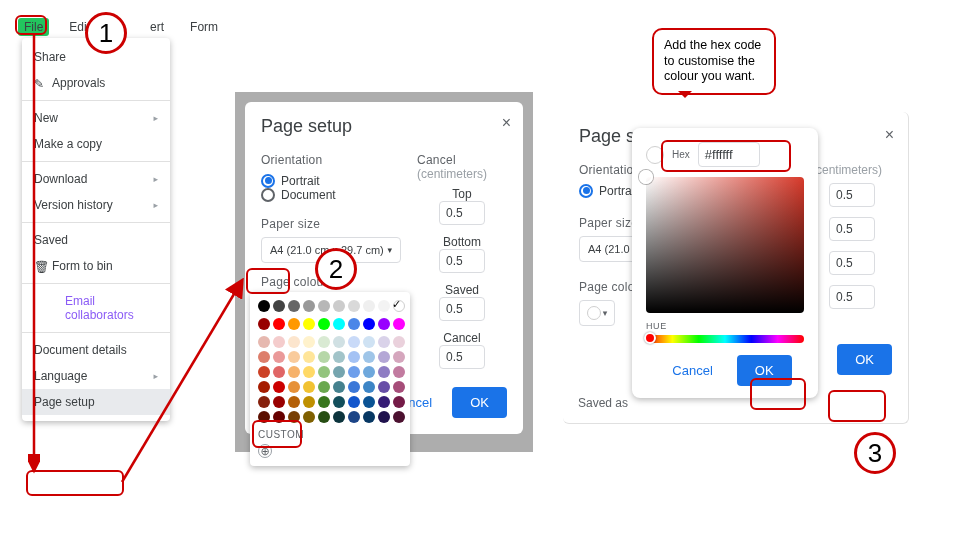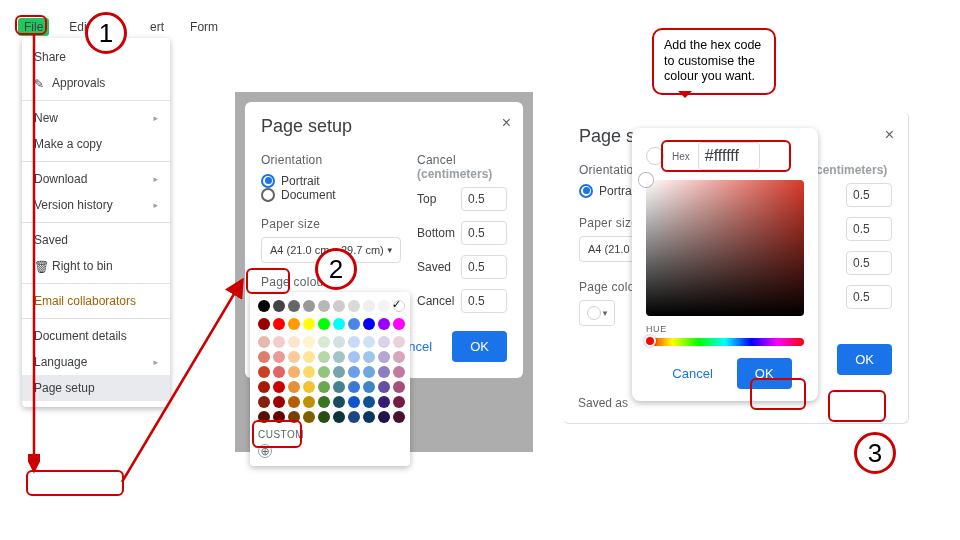--- a/index.html
+++ b/index.html
@@ -2,75 +2,75 @@
 <html><head>
 <meta charset="utf-8">
 <style>
   * { box-sizing: border-box; font-family: Arial, Helvetica, sans-serif; }
   body { margin: 0; width: 960px; height: 540px; background: #fff; position: relative; overflow: hidden; font-size: 12px; color: #3c4043; }
 
   
   .circle-num { position:absolute; width:42px; height:42px; border:3px solid #cc0000; border-radius:50%; display:flex; align-items:center; justify-content:center; font-size:26px; font-weight:400; color:#000; background:#fff; z-index:50;}
   .red-box { position:absolute; border:2.5px solid #cc0000; border-radius:6px; z-index:40;}
   .grey-hdr { color:#5f6368; font-weight:500; letter-spacing:.25px; }
-  .grey-sub { color:#9aa0a6; font-weight:700; }
+  .grey-sub { color:#9aa0a6; font-weight:400; }
   .shadow { box-shadow:0 2px 6px rgba(0,0,0,.28); }
   .btn-primary { background:#1a73e8; color:#fff; border:none; border-radius:4px; padding:8px 18px; font-size:13px; font-weight:500; }
   .btn-link { background:none; border:none; color:#1a73e8; font-size:13px; font-weight:500; padding:8px 14px; }
   .input { border:1px solid #dadce0; border-radius:4px; padding:4px 6px; font-size:12px; width:46px; background:#fff; text-align:left;}
   .radio { display:inline-flex; align-items:center; gap:6px; margin-right:14px; font-size:12px; }
   .radio .dot { width:14px; height:14px; border-radius:50%; border:2px solid #5f6368; display:inline-flex; align-items:center; justify-content:center; }
   .radio.checked .dot { border-color:#1a73e8; }
   .radio.checked .dot::after { content:""; width:7px; height:7px; border-radius:50%; background:#1a73e8; }
 
   
   #menubar { position:absolute; left:18px; top:18px; display:flex; gap:14px; font-size:12px; color:#3c4043;}
   #menubar .item { padding:2px 6px; border-radius:3px; }
   #menubar .active { background:#22c55e;text-align:center; }
   #fileDropdown { position:absolute; left:22px; top:38px; width:148px; background:#fff; padding:6px 0; border-radius:4px;}
   #fileDropdown .row { display:flex; align-items:center; justify-content:space-between; padding:6px 12px; font-size:12px; color:#3c4043; }
   #fileDropdown .row.highlight { background:#e8eaed; }
   #fileDropdown .row .arrow { color:#9aa0a6; font-size:9px; }
   #fileDropdown .row .sc { color:#9aa0a6; font-size:11px; letter-spacing:.3px;}
-  #fileDropdown .row.disabled { color:#a16207; }
+  #fileDropdown .row.disabled { color:#8b5cf6;margin-left:31px; }
   #fileDropdown hr { border:none; border-top:1px solid #e0e0e0; margin:4px 0; }
   .mini-icon { width:12px; height:12px; display:inline-block; }
 
   
   #panel2 { position:absolute; left:235px; top:92px; width:298px; height:360px; background:#adadad; }
   #pageSetup2 { position:absolute; left:10px; top:10px; right:10px; background:#fff; border-radius:6px; padding:14px 16px 16px 16px; }
   .close-x { position:absolute; right:12px; top:12px; color:#5f6368; font-size:16px; font-weight:300;}
   .dlg-title { font-size:18px; color:#3c4043; margin:0 0 10px 0;}
   .flexrow { display:flex; justify-content:space-between; gap:16px;}
   .leftcol { flex:1; }
   .rightcol { width:120px; }
   .field-label { font-size:12px; font-weight:500; margin:6px 0 6px 0;}
   .paper-select { border:1px solid #dadce0; border-radius:4px; padding:6px 8px; font-size:11px; width:140px; background:#fff; display:inline-flex; align-items:center; justify-content:space-between;}
-  .marginrow { display:flex; align-items:center; justify-content:space-between; margin-bottom:10px;}
+  .marginrow { display:flex; align-items:center; justify-content:space-between; margin-bottom:10px;flex-direction:column;}
   .colour-btn { border:1px solid #dadce0; border-radius:4px; width:36px; height:26px; display:inline-flex; align-items:center; justify-content:center; background:#fff;}
   .colour-btn .swatch { width:14px; height:14px; border-radius:50%; background:#fff; border:1px solid #cfcfcf; margin-right:2px;}
   .colour-btn .caret { font-size:9px; color:#5f6368;}
   .ok-cancel { display:flex; justify-content:flex-end; gap:6px; margin-top:8px;}
 
   
   #swatchPop { position:absolute; left:250px; top:292px; width:160px; background:#fff; border-radius:4px; padding:8px; z-index:30;}
   .swatch-grid { display:grid; grid-template-columns:repeat(10,12px); gap:3px; }
   .swatch-grid div { width:12px; height:12px; border-radius:50%; }
   .swatch-sep { height:6px; }
   .custom-label { font-size:10px; letter-spacing:.5px; color:#5f6368; margin-top:6px;}
   .plus-circle { width:14px; height:14px; border:1px solid #9aa0a6; border-radius:50%; display:flex; align-items:center; justify-content:center; font-size:11px; color:#5f6368; margin-top:4px;}
   .check-mark { font-size:11px; color:#000; text-align:center; line-height:12px;}
 
   
   #pageSetup3 { position:absolute; left:563px; top:112px; width:346px; height:312px; background:#fff; border-bottom:1px solid #e0e0e0; border-right:1px solid #e0e0e0; padding:14px 16px 12px 16px; border-radius:6px;}
   #colourPicker { position:absolute; left:632px; top:128px; width:186px; background:#fff; border-radius:8px; padding:14px 14px 12px 14px; z-index:30;}
   #colourPicker .hexrow { display:flex; align-items:center; gap:8px; }
   #colourPicker .hexrow .circ { width:18px; height:18px; border:1px solid #cfcfcf; border-radius:50%; background:#fff;}
   #colourPicker .hexrow .hexlabel { font-size:10px; color:#5f6368;}
-  #colourPicker .hexrow .hexin { border:1px solid #dadce0; border-radius:4px; padding:4px 6px; font-size:16px; width:62px; text-align:left;}
+  #colourPicker .hexrow .hexin { border:1px solid #dadce0; border-radius:4px; padding:4px 6px; font-size:13px; width:62px; text-align:left;}
   #gradientBox { margin-top:10px; width:100%; height:136px; border-radius:4px;
      background:
        linear-gradient(to top, #000 0%, rgba(0,0,0,0) 100%),
        linear-gradient(to right, #fff 0%, #d83a2b 100%);
      position:relative;}
   #gradientBox .picker-circ { position:absolute; left:-7px; top:-7px; width:14px; height:14px; border:2px solid #fff; border-radius:50%; box-shadow:0 0 0 1px rgba(0,0,0,.3);}
   .hue-label { font-size:9px; color:#5f6368; margin-top:8px; letter-spacing:.6px;}
   .hue-bar { width:100%; height:8px; border-radius:4px; margin-top:4px;
      background:linear-gradient(to right,#ff0000,#ffff00,#00ff00,#00ffff,#0000ff,#ff00ff,#ff0000); position:relative;}
   .hue-bar .hue-thumb{ position:absolute; left:-2px; top:-3px; width:12px; height:12px; border-radius:50%; background:#ff0000; border:2px solid #fff; box-shadow:0 0 2px rgba(0,0,0,.5);}
@@ -133,21 +133,21 @@
       <span>Version history</span>
       <span class="arrow">▸</span>
     </div>
   <hr>
   <div class="row">
       <span>Saved</span>
     </div>
   <div class="row">
       <span style="display:inline-flex;align-items:center;gap:6px;">
         <span class="mini-icon">🗑</span>
-        <span>Right to bin</span>
+        <span>Form to bin</span>
       </span>
     </div>
   <hr>
   <div class="row disabled">
       <span>Email collaborators</span>
     </div>
   <hr>
   <div class="row">
       <span>Document details</span>
     </div>

